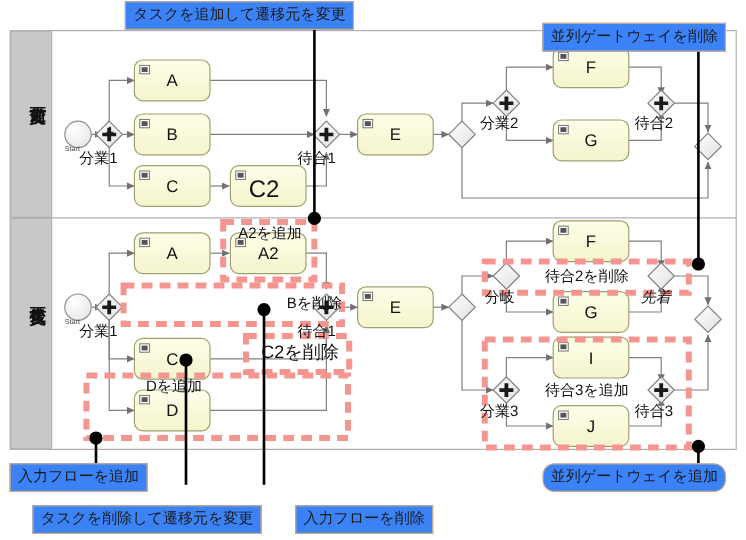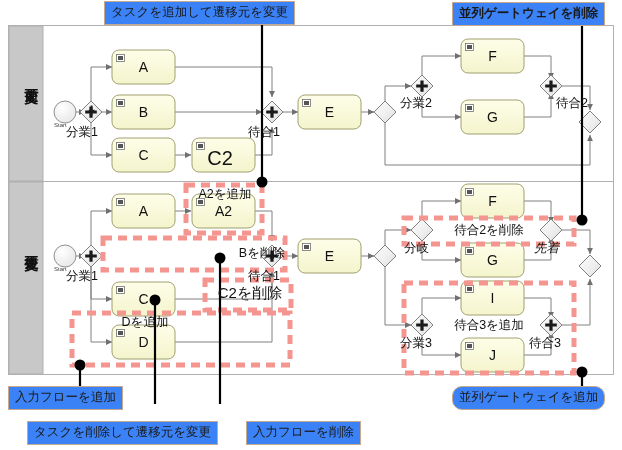--- a/index.html
+++ b/index.html
@@ -257,21 +257,21 @@
   <div class="txt" style="left:112px;top:104px;width:63px;text-align:center;font-size:14px;">B</div>
   <div class="txt" style="left:112px;top:147px;width:63px;text-align:center;font-size:14px;">C</div>
   <div class="txt" style="left:192px;top:147px;width:56px;text-align:center;font-size:20px;">C2</div>
   <div class="txt" style="left:298px;top:104px;width:63px;text-align:center;font-size:14px;">E</div>
   <div class="txt" style="left:461px;top:48px;width:63px;text-align:center;font-size:14px;">F</div>
   <div class="txt" style="left:461px;top:109px;width:63px;text-align:center;font-size:14px;">G</div>
 
   <div class="txt" style="left:66px;top:124px;font-size:12.5px;">分業1</div>
   <div class="txt" style="left:248px;top:124px;font-size:12.5px;">待合1</div>
   <div class="txt" style="left:400px;top:95px;font-size:12.5px;">分業2</div>
-  <div class="txt" style="left:529px;top:95px;font-size:12.5px;margin-left:27px;">待合2</div>
+  <div class="txt" style="left:529px;top:95px;font-size:12.5px;">待合2</div>
 
   <div class="txt" style="left:112px;top:203px;width:63px;text-align:center;font-size:14px;">A</div>
   <div class="txt" style="left:192px;top:203px;width:63px;text-align:center;font-size:14px;">A2</div>
   <div class="txt" style="left:112px;top:291px;width:63px;text-align:center;font-size:14px;">C</div>
   <div class="txt" style="left:112px;top:334px;width:63px;text-align:center;font-size:14px;">D</div>
   <div class="txt" style="left:298px;top:248px;width:63px;text-align:center;font-size:14px;">E</div>
   <div class="txt" style="left:461px;top:193px;width:63px;text-align:center;font-size:14px;">F</div>
   <div class="txt" style="left:461px;top:252px;width:63px;text-align:center;font-size:14px;">G</div>
   <div class="txt" style="left:461px;top:290px;width:63px;text-align:center;font-size:14px;">I</div>
   <div class="txt" style="left:461px;top:347px;width:63px;text-align:center;font-size:14px;">J</div>
@@ -284,19 +284,19 @@
   <div class="txt" style="left:529px;top:335px;font-size:12.5px;">待合3</div>
 
   <div class="txt" style="left:190px;top:186px;width:70px;text-align:center;font-size:12.5px;">A2を追加</div>
   <div class="txt" style="left:103px;top:245px;width:182px;text-align:right;font-size:12.5px;">Bを削除</div>
   <div class="txt" style="left:209px;top:284px;width:82px;text-align:center;font-size:15px;">C2を削除</div>
   <div class="txt" style="left:110px;top:314px;width:70px;text-align:center;font-size:12.5px;">Dを追加</div>
   <div class="txt" style="left:404px;top:222px;width:170px;text-align:center;font-size:12.5px;">待合2を削除</div>
   <div class="txt" style="left:404px;top:317px;width:170px;text-align:center;font-size:12.5px;">待合3を追加</div>
 
   <div class="callout" style="left:104px;top:1px;">タスクを追加して遷移元を変更</div>
-  <div class="callout" style="left:452px;top:2px;font-weight:bold;">並列ゲートウェイを削除</div>
+  <div class="callout" style="left:452px;top:19px;">並列ゲートウェイを削除</div>
   <div class="callout" style="left:8px;top:386px;">入力フローを追加</div>
   <div class="callout" style="left:27px;top:421px;">タスクを削除して遷移元を変更</div>
   <div class="callout" style="left:246px;top:421px;">入力フローを削除</div>
   <div class="callout" style="left:452px;top:386px;border-radius:10px;">並列ゲートウェイを追加</div>
 
 </div>
 
 </body></html>

